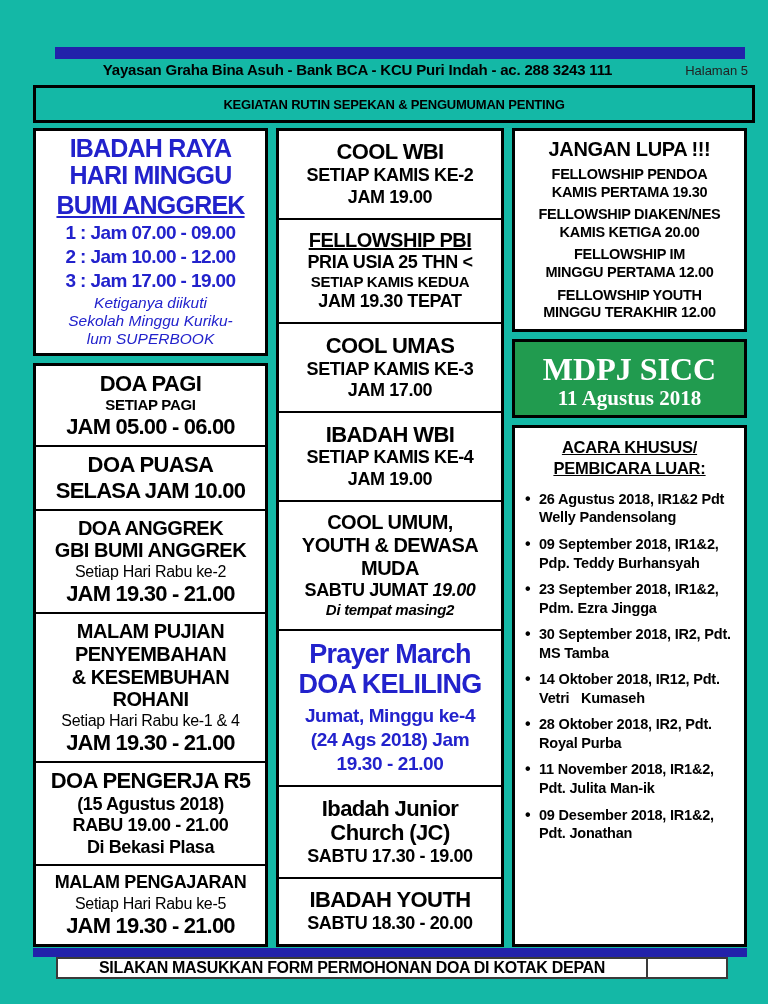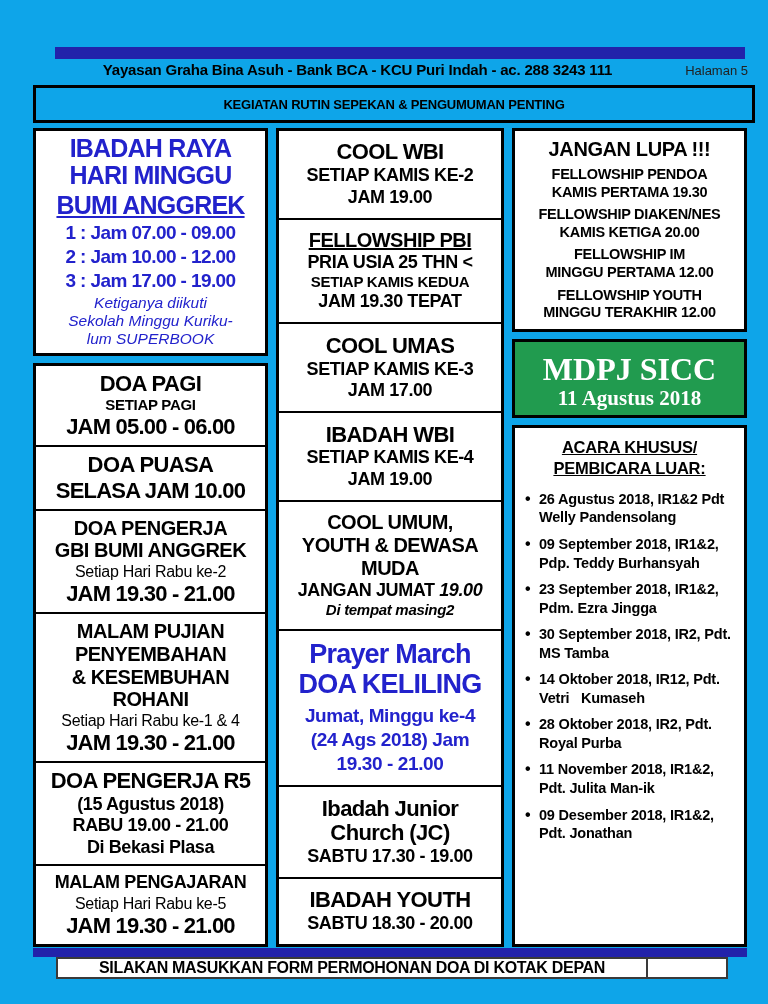--- a/index.html
+++ b/index.html
@@ -1,18 +1,18 @@
 <!DOCTYPE html>
 <html><head>
 <meta charset="utf-8">
 <style>
   * { box-sizing: border-box; margin: 0; padding: 0; }
   html, body { background: #fff; }
   .page {
-    position: relative; width: 768px; height: 1004px; background: #0ea5e9;
+    position: relative; width: 768px; height: 1004px; background: #14b8a6;
     font-family: "Liberation Sans", sans-serif; color: #000; overflow: hidden;
   }
   .topbar { position: absolute; left: 55px; top: 47px; width: 690px; height: 12px; background: #2222aa; }
   .header-row { position: absolute; left: 55px; top: 61px; width: 693px; display: flex; align-items: baseline; }
   .bank-line { flex: 1; text-align: center; font-weight: bold; font-size: 15px; letter-spacing: -0.2px; }
   .page-num { width: 88px; font-size: 13px; text-align: right; color: #222; }
   .title-box {
     position: absolute; left: 33px; top: 85px; width: 722px; height: 38px; border: 3px solid #000;
     display: flex; align-items: center; justify-content: center;
     font-weight: bold; font-size: 13px; letter-spacing: -0.2px;
@@ -119,21 +119,21 @@
           <div class="t-s">SETIAP PAGI</div>
           <div class="t-time">JAM 05.00 - 06.00</div>
         </div>
         <div class="rule"></div>
         <div class="sec">
           <div class="t-xl">DOA PUASA</div>
           <div class="t-time">SELASA JAM 10.00</div>
         </div>
         <div class="rule"></div>
         <div class="sec">
-          <div class="t-l">DOA PENGERJA</div>
+          <div class="t-l">DOA ANGGREK</div>
           <div class="t-l">GBI BUMI ANGGREK</div>
           <div class="t-reg">Setiap Hari Rabu ke-2</div>
           <div class="t-time">JAM 19.30 - 21.00</div>
         </div>
         <div class="rule"></div>
         <div class="sec">
           <div class="t-l">MALAM PUJIAN</div>
           <div class="t-l">PENYEMBAHAN</div>
           <div class="t-l">&amp; KESEMBUHAN</div>
           <div class="t-l">ROHANI</div>
@@ -180,21 +180,21 @@
         <div class="sec">
           <div class="t-xl">IBADAH WBI</div>
           <div class="t-m">SETIAP KAMIS KE-4</div>
           <div class="t-m">JAM 19.00</div>
         </div>
         <div class="rule"></div>
         <div class="sec">
           <div class="t-l">COOL UMUM,</div>
           <div class="t-l">YOUTH &amp; DEWASA</div>
           <div class="t-l">MUDA</div>
-          <div class="t-m"><span>JANGAN JUMAT </span><span class="it">19.00</span></div>
+          <div class="t-m"><span>SABTU JUMAT </span><span class="it">19.00</span></div>
           <div class="t-s it">Di tempat masing2</div>
         </div>
         <div class="rule"></div>
         <div class="sec blue">
           <div class="pm-big">Prayer March</div>
           <div class="pm-big">DOA KELILING</div>
           <div class="pm-sub" style="margin-top:5px">Jumat, Minggu ke-4</div>
           <div class="pm-sub">(24 Ags 2018) Jam</div>
           <div class="pm-sub">19.30 - 21.00</div>
         </div>

